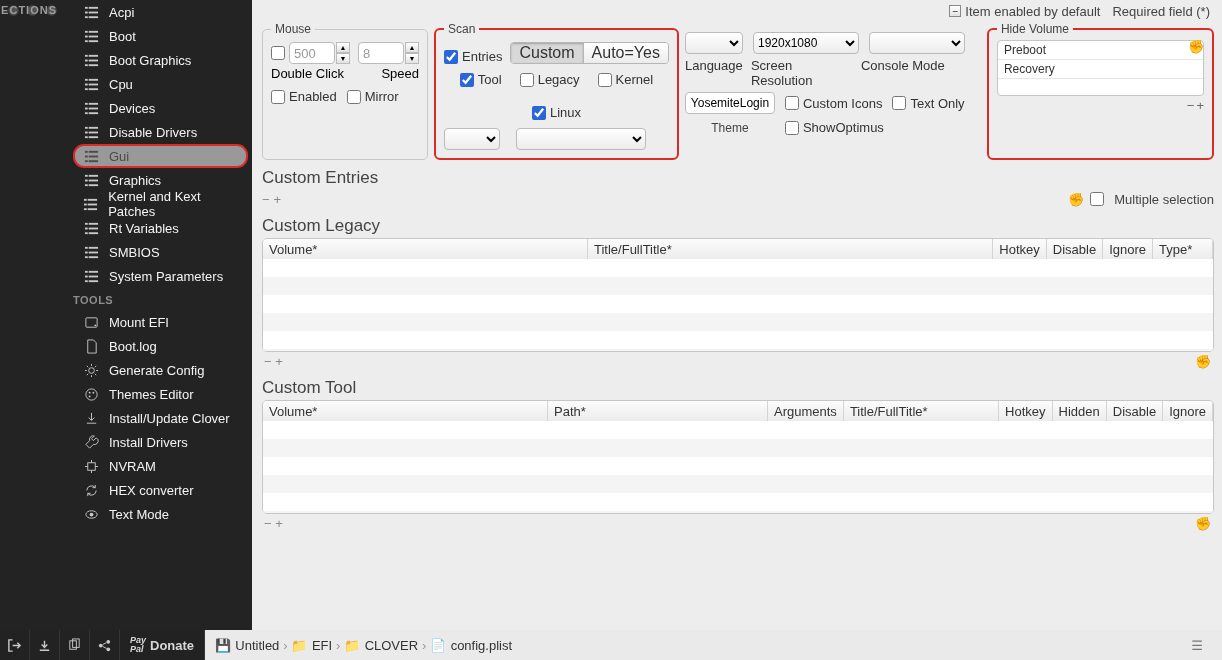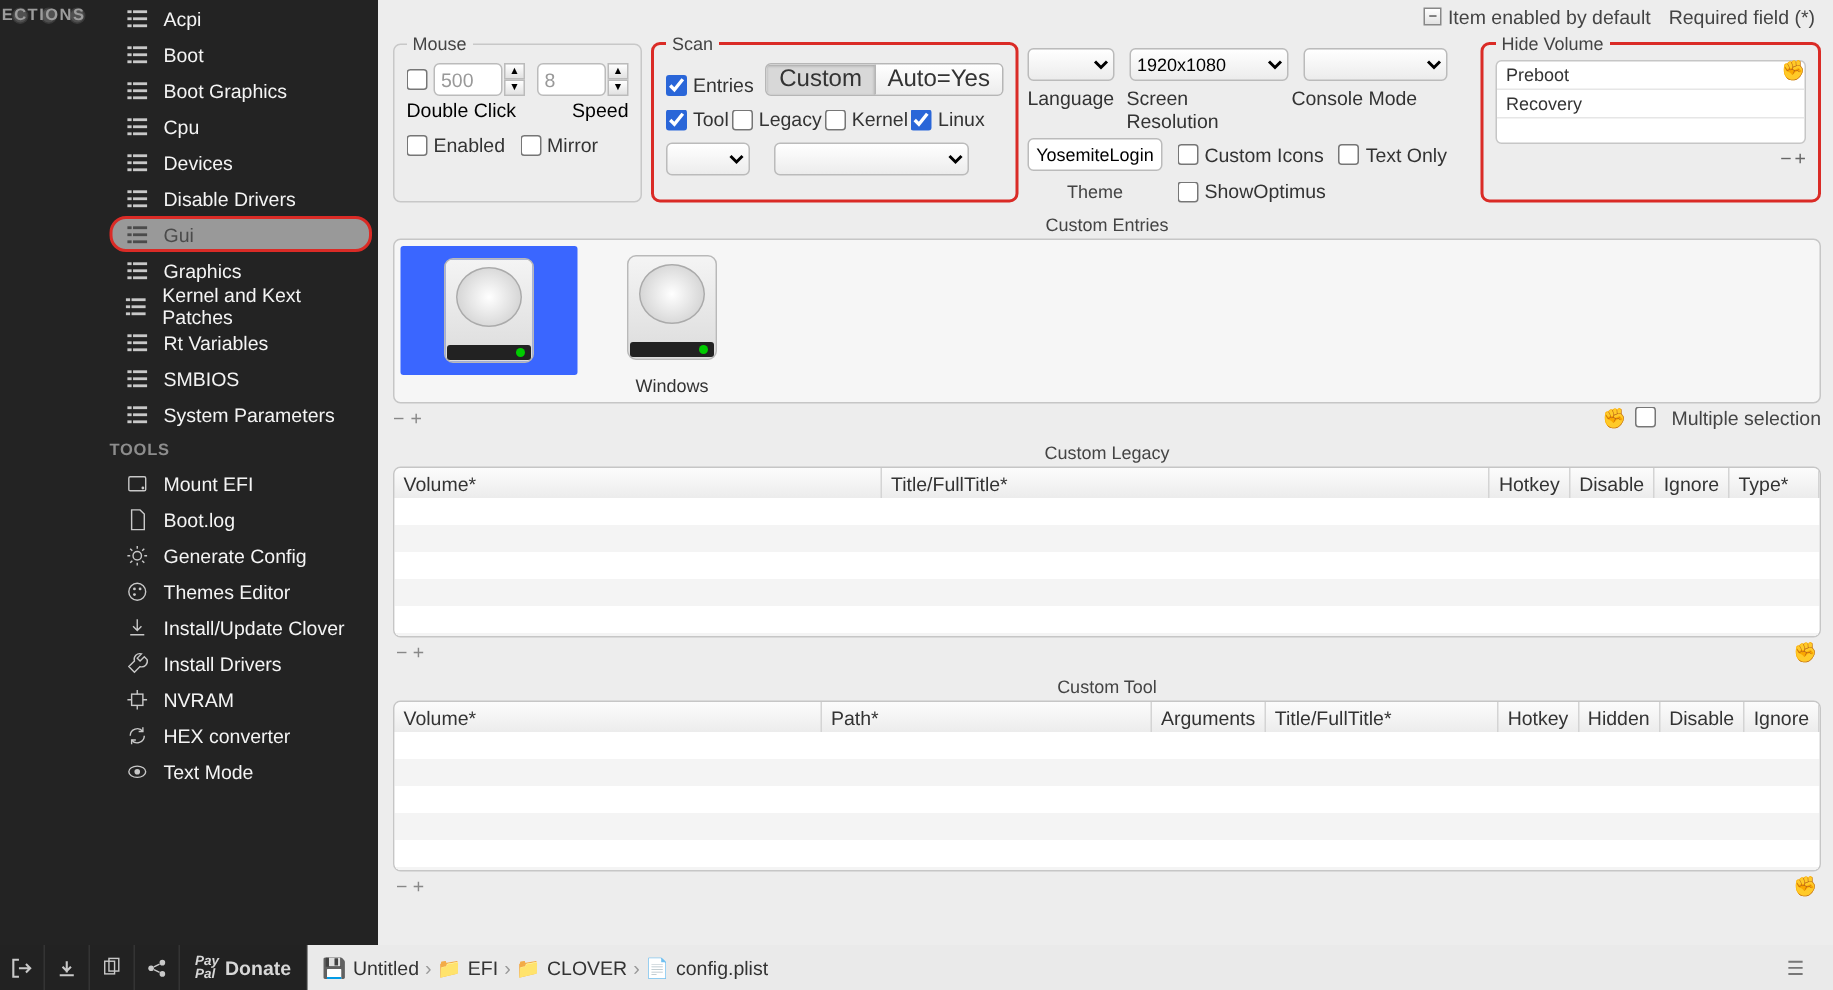--- a/index.html
+++ b/index.html
@@ -34,38 +34,38 @@
 .mouse-labels { display:flex; justify-content:space-between; font-size:12px; margin-top:2px;}
 .chk-row { display:flex; gap:10px; align-items:center; margin-top:8px;}
 input[type=checkbox] { width:14px; height:14px; margin-right:4px; accent-color:#2a66d8;}
 .chk { display:flex; align-items:center; font-size:12px; color:#333;}
 .scan-box { width:234px; border:2px solid #da2b26 !important; border-radius:6px;}
 .scan-top { display:flex; align-items:flex-end; gap:8px;}
 .seg { border:1px solid #b6b6b6; border-radius:4px; overflow:hidden; display:flex; height:22px; margin-left:auto;}
 .seg div { padding:2px 8px; font-size:16px; background:linear-gradient(#fff,#ececec); display:flex; align-items:center; color:#333;}
 .seg div.active { background:#d8d8d8; box-shadow:inset 0 1px 2px rgba(0,0,0,.25);}
 .seg div+div { border-left:1px solid #b6b6b6;}
-.scan-checks { display:flex; gap:2px; margin-top:8px; flex-wrap:wrap;}
+.scan-checks { display:flex; gap:18px; margin-top:8px; flex-wrap:wrap;justify-content:center;}
 .scan-selects { display:flex; gap:16px; margin-top:8px;}
 .sel { height:22px; border:1px solid #bbb; border-radius:4px; background:linear-gradient(#fff,#ececec); font-size:12px; padding:0 4px; min-width:56px;}
 .mid-col { display:flex; flex-direction:column; gap:2px; width:296px; padding-top:10px;}
 .mid-row1 { display:flex; gap:10px; align-items:center;}
 .mid-labels { display:flex; gap:4px; font-size:12px; color:#333; margin-top:2px;}
 .mid-labels span:nth-child(1){width:62px;}
 .mid-labels span:nth-child(2){width:106px;}
 .mid-row2 { display:flex; gap:10px; align-items:center; margin-top:2px;}
 .theme-input { height:22px; width:90px; border:1px solid #bbb; border-radius:4px; background:#fff; font-size:12px; padding:0 4px; text-align:center;}
 .mid-row3 { display:flex; gap:10px; align-items:center; margin-top:4px;}
 .hide-vol { flex:1; border:2px solid #da2b26 !important; border-radius:6px; padding:4px 8px 6px;}
 .hv-list { border:1px solid #c6c6c6; background:#fff; border-radius:4px; height:56px; overflow:hidden; position:relative;}
 .hv-list .row { padding:2px 6px; font-size:12px; border-bottom:1px solid #e6e6e6; color:#333;}
 .hv-side { position:absolute; right:-1px; top:-1px; width:18px; height:58px; display:flex; flex-direction:column; align-items:center; justify-content:space-between;}
 .grab { font-size:13px; color:#888;}
 .hv-bot { display:flex; justify-content:flex-end; gap:2px; font-size:14px; color:#666; margin-top:2px;}
-.section-title { font-size:12px; color:#444; margin-top:8px; margin-bottom:2px;text-align:center;}
+.section-title { font-size:17px; color:#444; margin-top:8px; margin-bottom:2px;}
 .entries-box { border:1px solid #c6c6c6; border-radius:5px; background:#f6f6f6; height:110px; display:flex; padding:4px; gap:4px;}
 .entry { width:118px; display:flex; flex-direction:column; align-items:center; gap:4px;}
 .entry.sel-entry .thumb { background:#3a66ff;}
 .thumb { width:118px; height:86px; border-radius:2px; background:#f6f6f6; display:flex; align-items:center; justify-content:center;}
 .hdd { width:60px; height:70px; position:relative;}
 .hdd .body { position:absolute; inset:0; background:linear-gradient(#f4f4f4,#dcdcdc); border:1px solid #b9b9b9; border-radius:6px;}
 .hdd .platter { position:absolute; top:6px; left:8px; right:8px; height:40px; border-radius:50%; background:radial-gradient(circle,#fff,#c8c8c8); border:1px solid #aaa;}
 .hdd .bar { position:absolute; bottom:2px; left:2px; right:2px; height:10px; background:#222; border-radius:2px;}
 .hdd .led { position:absolute; bottom:4px; right:6px; width:6px; height:6px; background:#0c0; border-radius:50%;}
 .entry-label { font-size:12px; color:#333;}
@@ -467,44 +467,20 @@
           </div>
         </div>
         <div class="hv-bot">
               <span>−</span>
               <span>+</span>
             </div>
       </fieldset>
     </div>
 
     <div class="section-title">Custom Entries</div>
-    <div class="entries-box">
-      <div class="entry sel-entry">
-        <div class="thumb">
-              <div class="hdd">
-                <div class="body"></div>
-                <div class="platter"></div>
-                <div class="bar"></div>
-                <div class="led"></div>
-              </div>
-            </div>
-        <span class="entry-label"></span>
-      </div>
-      <div class="entry">
-        <div class="thumb">
-              <div class="hdd">
-                <div class="body"></div>
-                <div class="platter"></div>
-                <div class="bar"></div>
-                <div class="led"></div>
-              </div>
-            </div>
-        <span class="entry-label">Windows</span>
-      </div>
-    </div>
     <div class="below-row">
       <span class="pm"><span>−</span><span>+</span></span>
       <span class="right">
             <span class="grab">✊</span>
             <input type="checkbox" style="">
             <span>Multiple selection</span>
           </span>
     </div>
 
     <div class="section-title">Custom Legacy</div>

